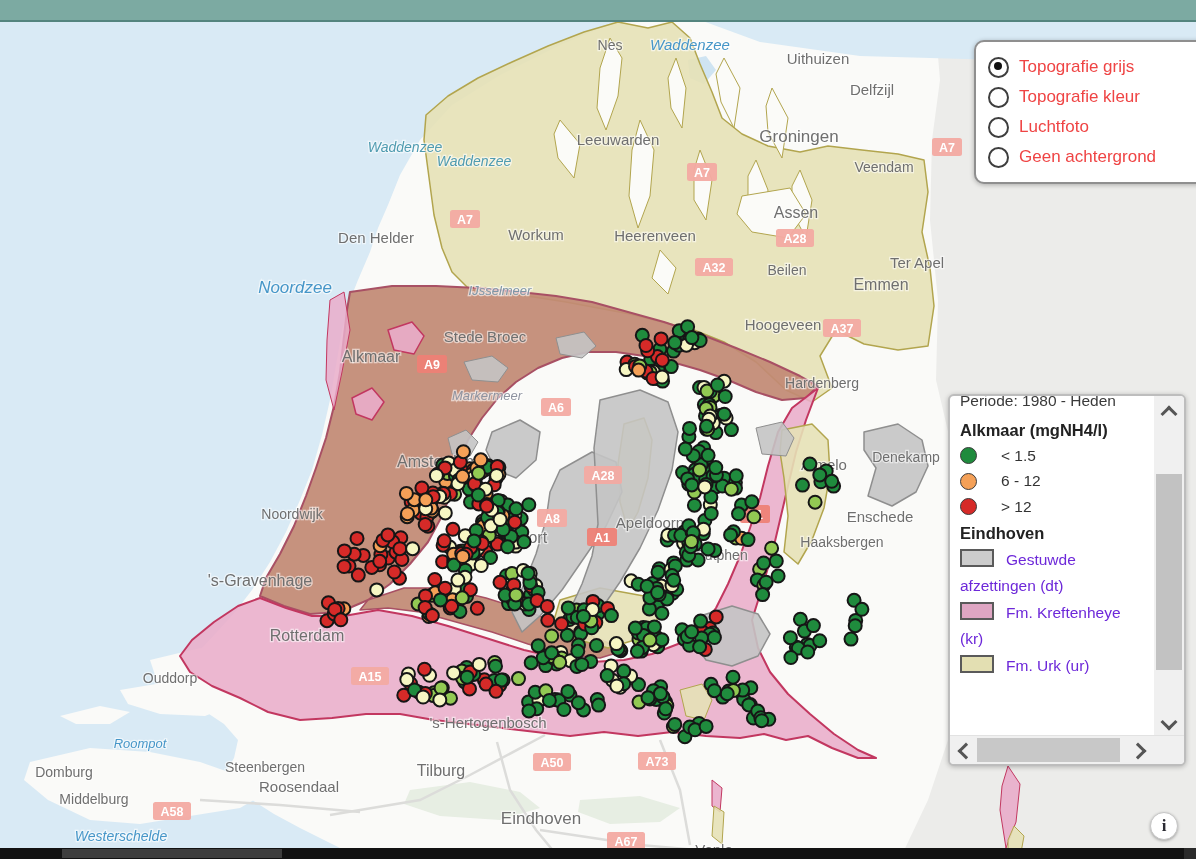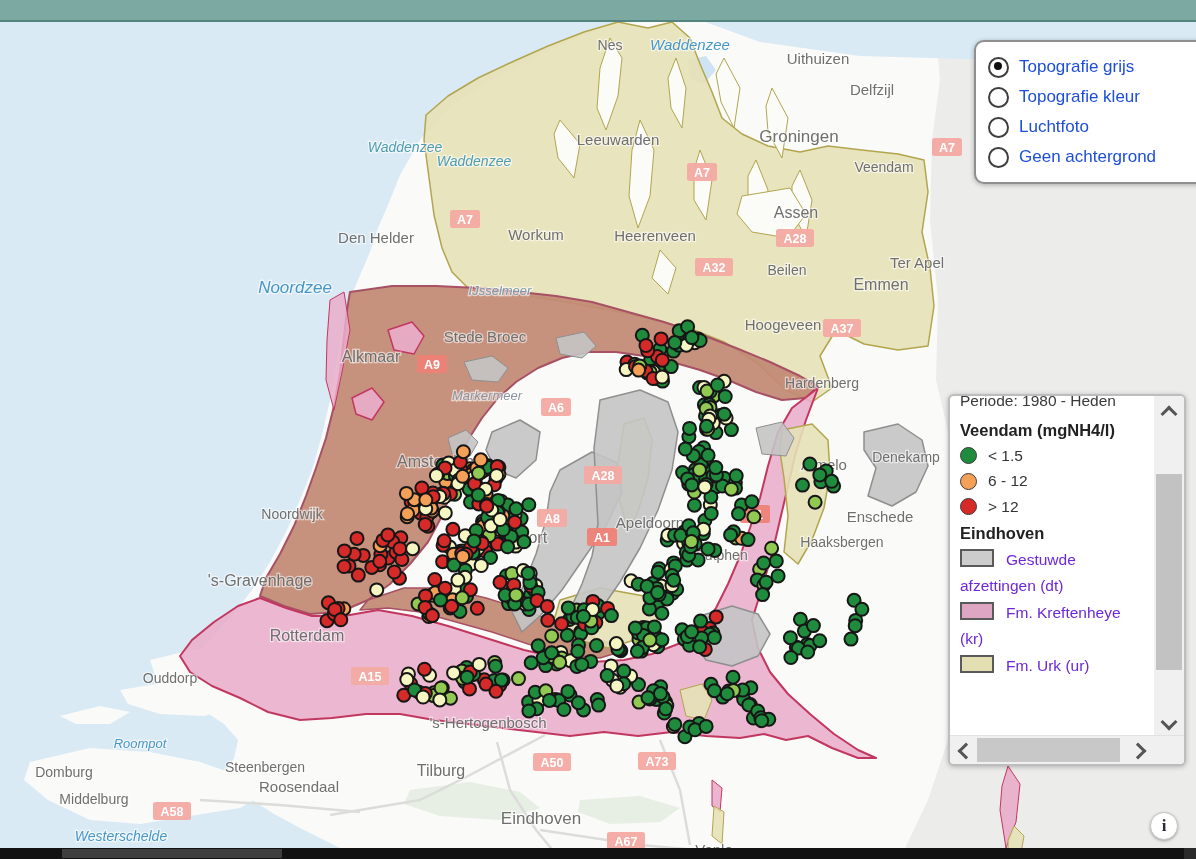--- a/index.html
+++ b/index.html
@@ -12,31 +12,31 @@
 
   
   .basemap-panel{position:absolute;left:974px;top:40px;width:210px;
     background:#fff;border:2px solid #8f8f8f;border-radius:10px;
     box-shadow:0 1px 5px rgba(0,0,0,.28);padding:10px 12px;z-index:20;}
   .bm-row{display:flex;align-items:center;gap:10px;height:30px;cursor:pointer;}
   .radio{width:17px;height:17px;border:2px solid #3e3e3e;border-radius:50%;
          background:#fff;flex:0 0 auto;position:relative;}
   .radio.sel::after{content:"";position:absolute;left:3.5px;top:3.5px;width:8px;height:8px;
          border-radius:50%;background:#101010;}
-  .bm-label{font-size:17px;color:#1d4ed8;white-space:nowrap;}
+  .bm-label{font-size:17px;color:#ef4444;white-space:nowrap;}
 
   
   .legend-panel{position:absolute;left:948px;top:394px;width:238px;height:372px;
     background:#fff;border:2px solid #bdbdbd;border-radius:6px;
     box-shadow:0 1px 5px rgba(0,0,0,.25);z-index:20;box-sizing:border-box;overflow:hidden;}
   .legend-body{position:absolute;left:10px;top:0;width:178px;height:426px;overflow:hidden;}
   .legend-inner{margin-top:-7px;}
   .legend-period{font-size:15.5px;color:#3a3a3a;line-height:24px;margin-bottom:4px;}
   .legend-title{font-size:16.5px;font-weight:bold;color:#222;line-height:26px;}
-  .amm-row{display:flex;align-items:center;gap:11px;height:25.5px;}
+  .amm-row{display:flex;align-items:center;gap:24px;height:25.5px;}
   .amm-dot{width:15px;height:15px;border-radius:50%;border:1.5px solid #3c3c3c;flex:0 0 auto;}
   .amm-label{font-size:15.5px;color:#333;}
   .form-item{font-size:15.5px;color:#6d28d9;line-height:26px;margin-top:1px;}
   .swatch{display:inline-block;width:30px;height:14px;border:2px solid #5a5a5a;
           vertical-align:-2px;margin-right:12px;}
   
   .vscroll{position:absolute;right:0;top:0;width:30px;height:342px;background:#f0f0f0;}
   .vthumb{position:absolute;left:2px;width:26px;background:#c2c2c2;}
   .hscroll{position:absolute;left:0;bottom:0;width:238px;height:28px;background:#f0f0f0;
            border-top:1px solid #e2e2e2;}
@@ -864,21 +864,21 @@
           <span class="radio"></span>
           <span class="bm-label">Geen achtergrond</span>
         </div>
       </div>
   </div>
 
   <div class="legend-panel">
     <div class="legend-body">
       <div class="legend-inner">
         <div class="legend-period">Periode: 1980 - Heden</div>
-        <div class="legend-title">Veendam (mgNH4/l)</div>
+        <div class="legend-title">Alkmaar (mgNH4/l)</div>
         <div id="amm-list">
             <div class="amm-row">
               <span class="amm-dot" style="background: rgb(31, 139, 61);"></span>
               <span class="amm-label">&lt; 1.5</span>
             </div>
             <div class="amm-row">
               <span class="amm-dot" style="background: rgb(244, 160, 87);"></span>
               <span class="amm-label">6 - 12</span>
             </div>
             <div class="amm-row">

